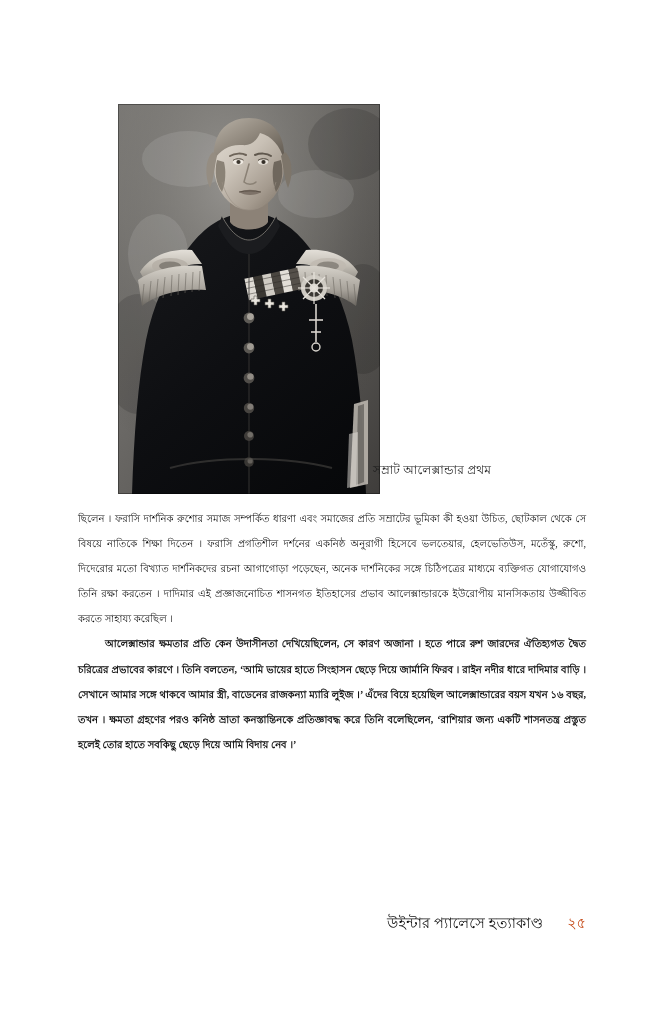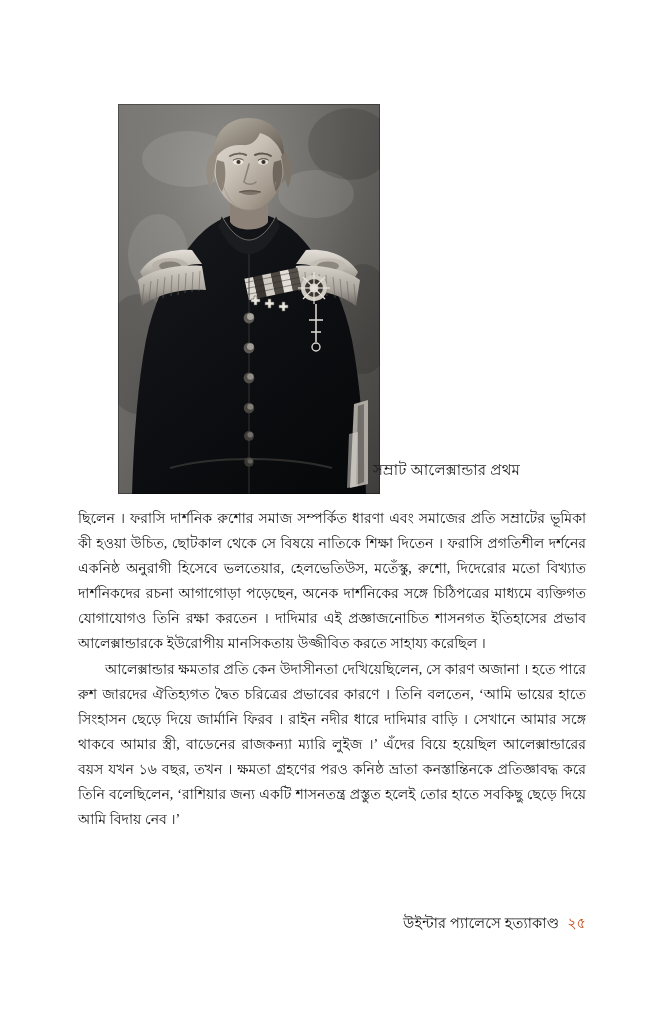--- a/index.html
+++ b/index.html
@@ -36,58 +36,59 @@
     height: 390px;
     display: block;
     background: #1a1a1a;
   }
 
   .caption {
     position: absolute;
     left: 373px;
     top: 462px;
     width: 215px;
-    font-size: 15px;
+    font-size: 12px;
     line-height: 16px;
     color: #1c1c1c;
     letter-spacing: 0.2px;
   }
 
   
   .body-text {
     position: absolute;
     left: 78px;
     top: 506px;
     width: 508px;
   }
 
   .para {
     margin: 0;
-    font-size: 14px;
+    font-size: 10px;
     line-height: 25.1px;
     color: #111111;
     text-align: justify;
     text-justify: inter-word;
     word-spacing: 0.2px;
   }
 
   .para.indented {
     text-indent: 27px;
+    font-weight: bold;
   }
 
   
   .footer {
     position: absolute;
     left: 78px;
     top: 912px;
     width: 508px;
     display: flex;
     justify-content: flex-end;
     align-items: baseline;
-    gap: 8px;
+    gap: 24px;
   }
 
   .footer-title {
     font-size: 14.5px;
     color: #111111;
     letter-spacing: 0.2px;
   }
 
   .footer-page {
     font-size: 14.5px;

